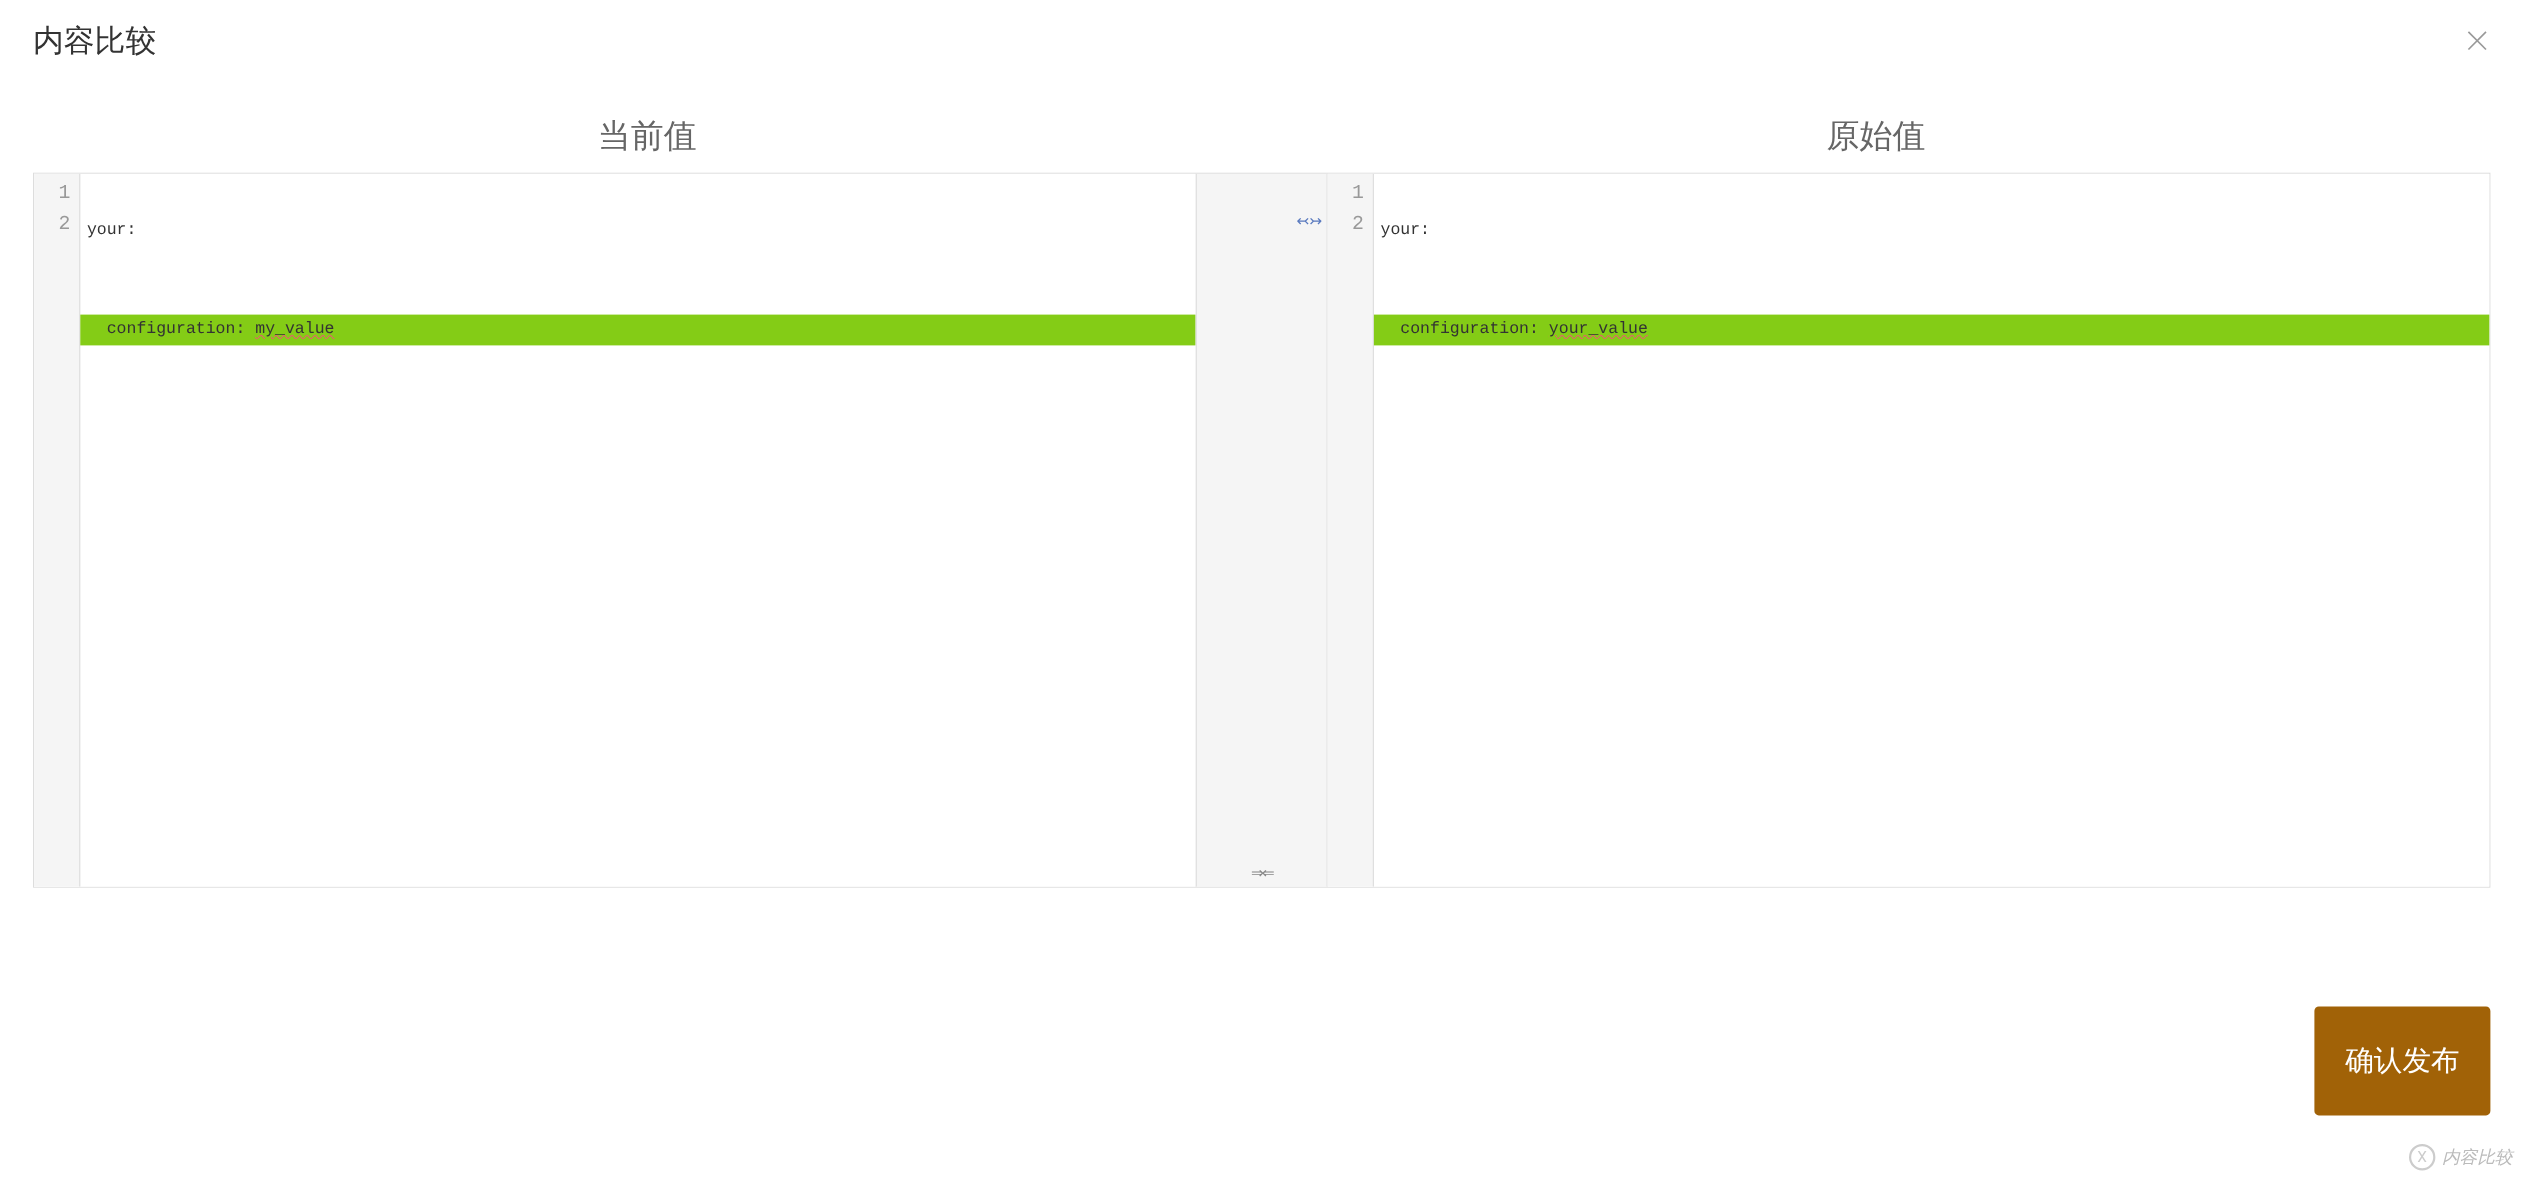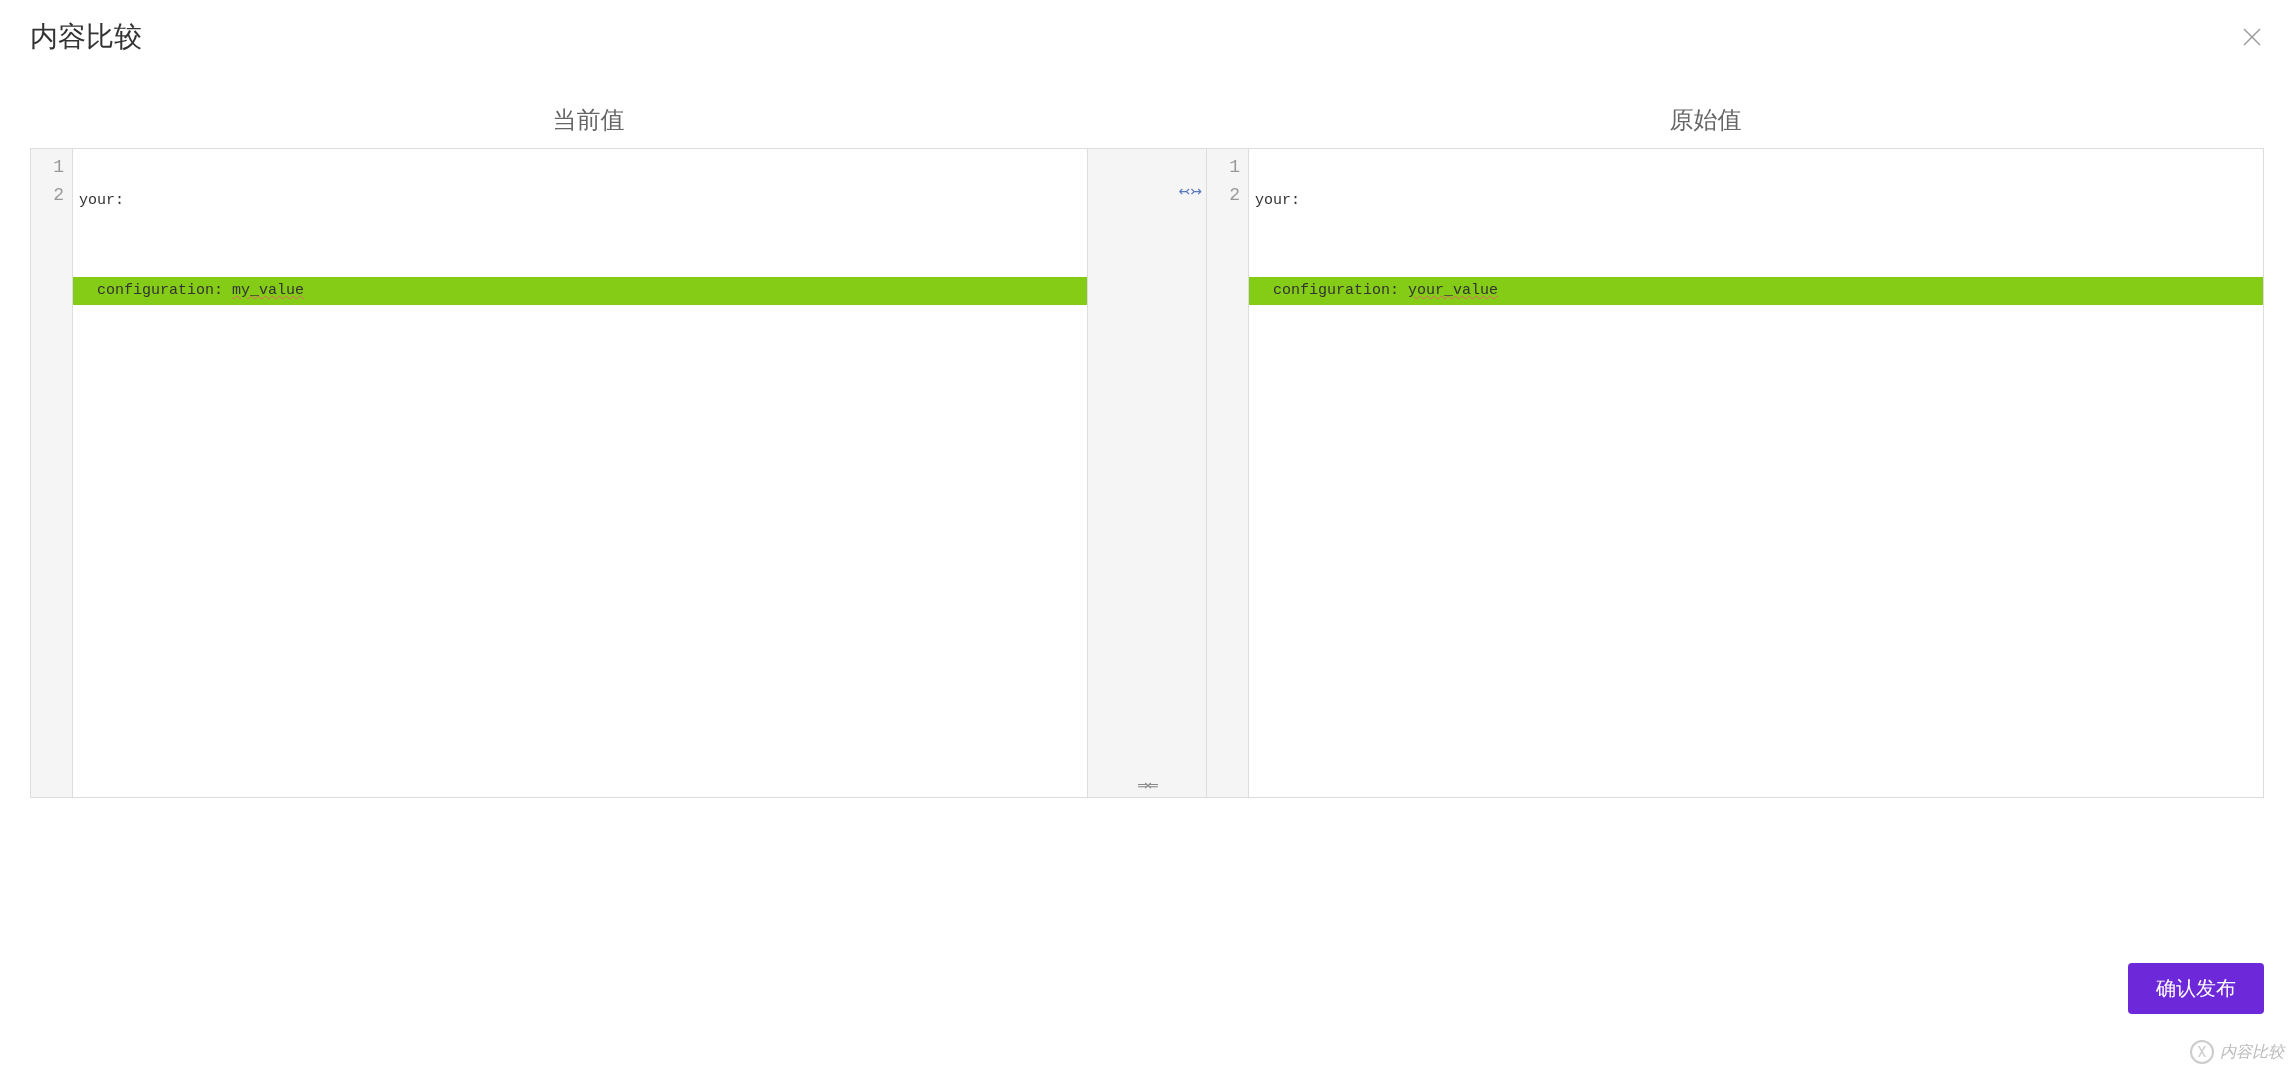--- a/index.html
+++ b/index.html
@@ -37,21 +37,21 @@
       width: 24px;
       height: 24px;
     }
     .labels-row {
       display: flex;
       padding: 30px 30px 12px 30px;
     }
     .label-col {
       flex: 1;
       text-align: center;
-      font-size: 24px;
+      font-size: 30px;
       color: #666;
     }
     .diff-container {
       display: flex;
       margin: 0 30px;
       border: 1px solid #ddd;
       height: 650px;
     }
     .editor-panel {
       flex: 1;
@@ -116,25 +116,25 @@
       color: #888;
       font-size: 14px;
       letter-spacing: -2px;
     }
     .footer {
       position: absolute;
       bottom: 60px;
       right: 30px;
     }
     .confirm-btn {
-      background: #6d28d9;
+      background: #a16207;
       color: #fff;
       border: none;
-      padding: 12px 28px;
-      font-size: 20px;
+      padding: 32px 28px;
+      font-size: 26px;
       border-radius: 4px;
       cursor: pointer;
     }
     .watermark {
       position: absolute;
       bottom: 10px;
       right: 10px;
       display: flex;
       align-items: center;
       gap: 6px;

